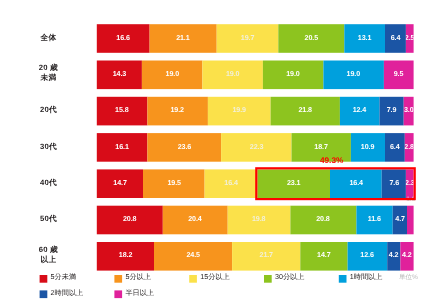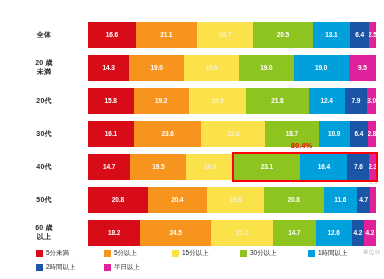--- a/index.html
+++ b/index.html
@@ -330,21 +330,21 @@
           </div>
           <div class="seg" style="width: 12.0839px; background: rgb(27, 85, 165);">
             <span class="seg-val">4.2</span>
           </div>
           <div class="seg" style="width: 12.0839px; background: rgb(224, 33, 155);">
             <span class="seg-val">4.2</span>
           </div>
         </div>
       </div>
       <div class="highlight-box" style="left: 231.728px; top: 138px; width: 146.272px; height: 30px; border-color: rgb(255, 0, 0);"></div>
-      <div class="highlight-label" style="left: 290.864px; top: 127px; color: rgb(255, 0, 0);">80.4%</div>
+      <div class="highlight-label" style="left: 290.864px; top: 127px; color: rgb(255, 0, 0);">49.3%</div>
       <div class="above-label" style="left: 369.264px; top: 165px; color: rgb(200, 200, 200);">1.9</div>
     </div>
 
   <div class="legend" id="legend">
       <div class="legend-item">
         <span class="legend-swatch" style="background: rgb(216, 12, 24);"></span>
         <span class="legend-text">5分未満</span>
       </div>
       <div class="legend-item">
         <span class="legend-swatch" style="background: rgb(247, 148, 29);"></span>

